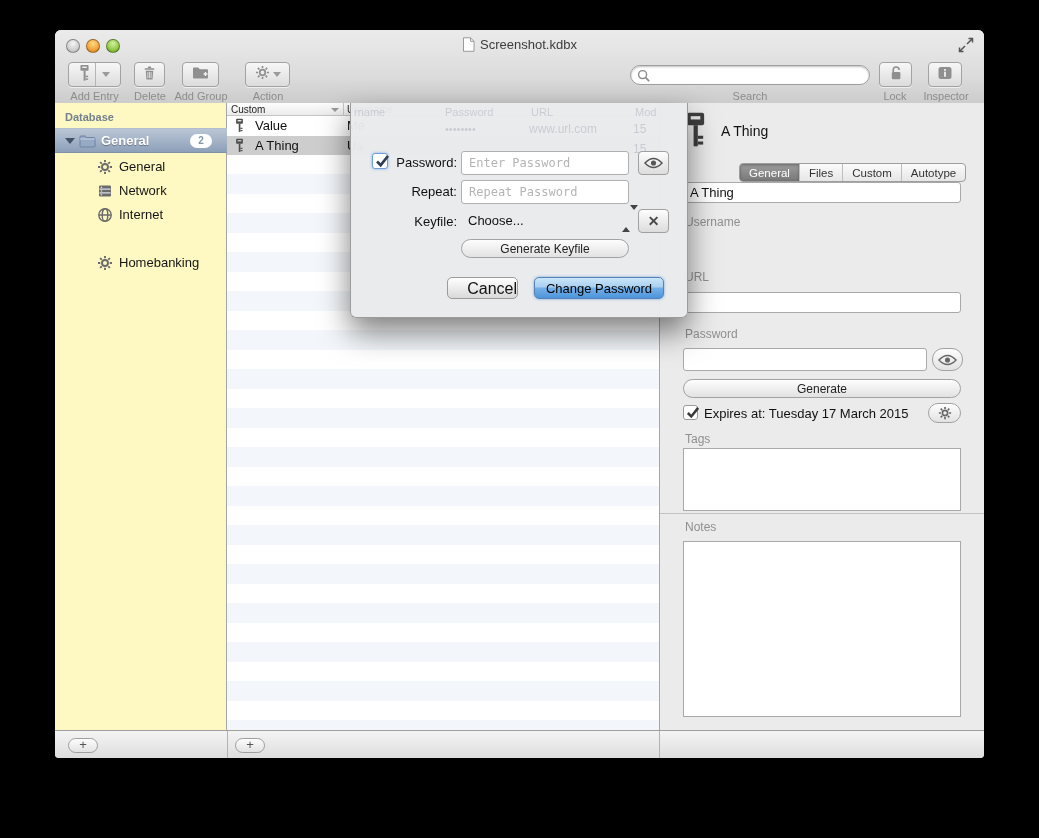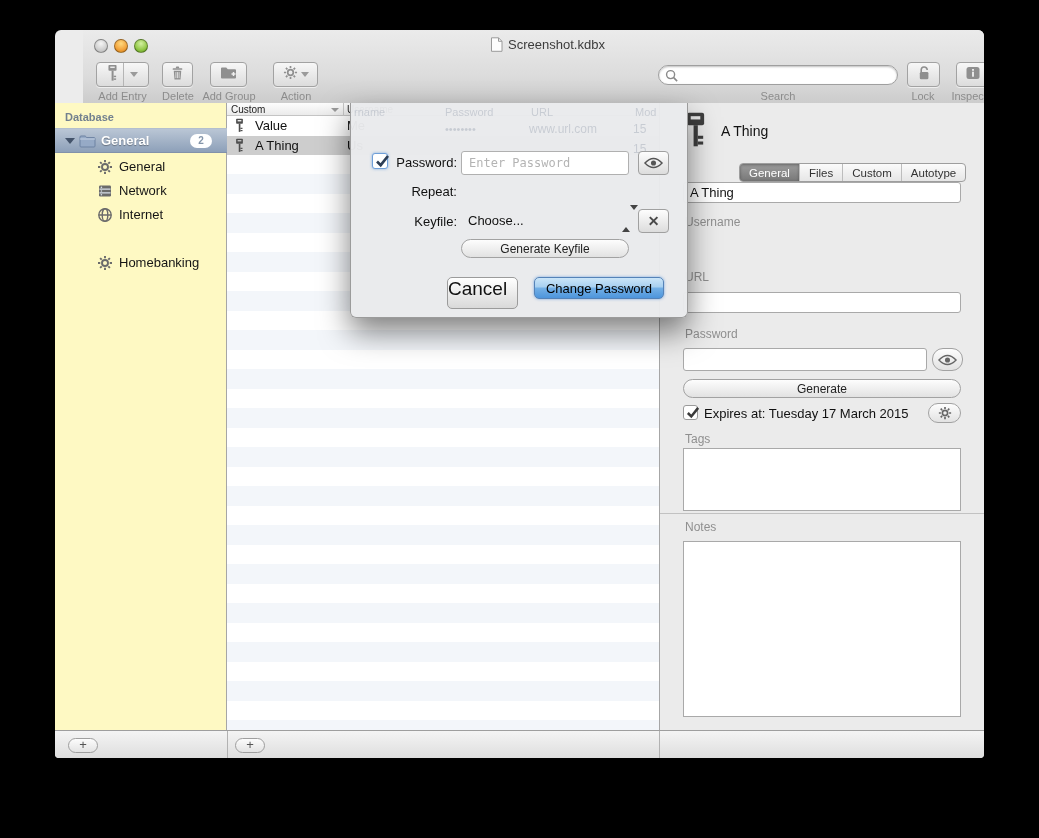--- a/index.html
+++ b/index.html
@@ -3,21 +3,21 @@
 <meta charset="utf-8">
 <style>
   html,body{margin:0;padding:0;background:#000;}
   *{box-sizing:border-box;font-family:"Liberation Sans",sans-serif;}
   .stage{position:relative;width:1039px;height:838px;background:#000;overflow:hidden;}
   .window{position:absolute;left:55px;top:30px;width:929px;height:728px;border-radius:6px 6px 4px 4px;
           overflow:hidden;background:#ececec;box-shadow:0 18px 40px rgba(0,0,0,.65);}
   
   .topbar{position:absolute;left:0;top:0;width:929px;height:84px;
           background:linear-gradient(180deg,#ebebeb 0%,#dcdcdc 55%,#c6c6c6 100%);
-          border-bottom:1px solid #8f8f8f;margin-left:28px;}
+          border-bottom:1px solid #8f8f8f;}
   .tl{position:absolute;top:9px;width:14px;height:14px;border-radius:50%;border:1px solid rgba(0,0,0,.35);}
   .tl.gray{left:11px;background:radial-gradient(circle at 50% 30%,#f5f5f5,#c9c9c9 70%,#b0b0b0);}
   .tl.orange{left:31px;background:radial-gradient(circle at 50% 30%,#ffd97e,#f2a33c 60%,#d07c12);}
   .tl.green{left:51px;background:radial-gradient(circle at 50% 30%,#d3f0a0,#93c847 60%,#5f9a1d);}
   .wtitle{position:absolute;top:7px;left:0;width:100%;text-align:center;font-size:13px;color:#3c3c3c;}
   .wtitle .doc{display:inline-block;vertical-align:-3px;margin-right:5px;}
   .fsicon{position:absolute;right:10px;top:7px;width:16px;height:16px;}
   .tbtn{position:absolute;top:32px;height:25px;border:1px solid #a2a2a2;border-radius:4px;
         background:linear-gradient(#f7f7f7,#dcdcdc);box-shadow:0 1px 0 rgba(255,255,255,.6);
         display:flex;align-items:center;justify-content:center;}
@@ -99,22 +99,22 @@
   .dfield{position:absolute;left:110px;width:168px;height:24px;background:#fff;border:1px solid #b0b0b0;
           border-radius:3px;font-family:"DejaVu Sans Mono",monospace;font-size:12px;padding:0 7px;color:#222;}
   .dfield::placeholder{color:#b4b4b4;}
   .sqbtn{position:absolute;left:287px;width:31px;height:24px;border:1px solid #a0a0a0;border-radius:4px;
           background:linear-gradient(#fdfdfd,#dcdcdc);display:flex;align-items:center;justify-content:center;}
   .stepper{position:absolute;left:271px;top:107px;}
   .stepper .up{width:0;height:0;border-left:4px solid transparent;border-right:4px solid transparent;
           border-bottom:5px solid #444;margin-bottom:3px;}
   .stepper .dn{width:0;height:0;border-left:4px solid transparent;border-right:4px solid transparent;
           border-top:5px solid #444;}
-  .cancelbtn{position:absolute;left:96px;top:174px;width:71px;height:32px;border:1px solid #9b9b9b;border-radius:5px;
-          background:linear-gradient(#ffffff,#d9d9d9);font-size:19px;color:#111;text-align:left;line-height:21px;}
+  .cancelbtn{position:absolute;left:96px;top:174px;width:71px;height:22px;border:1px solid #9b9b9b;border-radius:5px;
+          background:linear-gradient(#ffffff,#d9d9d9);font-size:16px;color:#111;text-align:right;line-height:21px;}
   .cpbtn{position:absolute;left:183px;top:174px;width:130px;height:22px;border:1px solid #5583b8;border-radius:5px;
           background:linear-gradient(180deg,#cbe5f8 0%,#a8d0f0 45%,#74b0e6 50%,#4d95dc 100%);
           font-size:13px;color:#000;text-align:center;line-height:21px;box-shadow:0 0 3px rgba(90,150,220,.8);}
   .choose{position:absolute;left:117px;top:110px;font-size:13px;color:#111;}
   .xglyph{font-size:14px;font-weight:bold;color:#4a4a4a;line-height:14px;}
 </style>
 </head>
 <body>
 
 <div class="stage">
@@ -400,20 +400,21 @@
       <span class="dlabel" style="top:52px;">Password:</span>
       <input class="dfield" style="top: 48px;" placeholder="Enter Password">
       <div class="sqbtn" style="top:48px;">
         <svg width="19" height="12" viewBox="0 0 20 12">
             <path d="M1 6 Q10 -3.5 19 6 Q10 15.5 1 6 Z" fill="none" stroke="#555" stroke-width="1.5"></path>
             <circle cx="10" cy="6" r="2.7" fill="#555"></circle>
           </svg>
       </div>
 
       <span class="dlabel" style="top:81px;">Repeat:</span>
+      <input class="dfield" style="top: 77px;" placeholder="Repeat Password">
 
       <span class="dlabel" style="top:111px;">Keyfile:</span>
       <span class="choose">Choose...</span>
       <span class="stepper"><span class="up"></span><span class="dn"></span></span>
       <div class="sqbtn" style="top:106px;">
         <span class="xglyph">✕</span>
       </div>
 
       <div class="pillbtn" style="left:110px;top:136px;width:168px;height:19px;line-height:18px;">Generate Keyfile</div>
 

